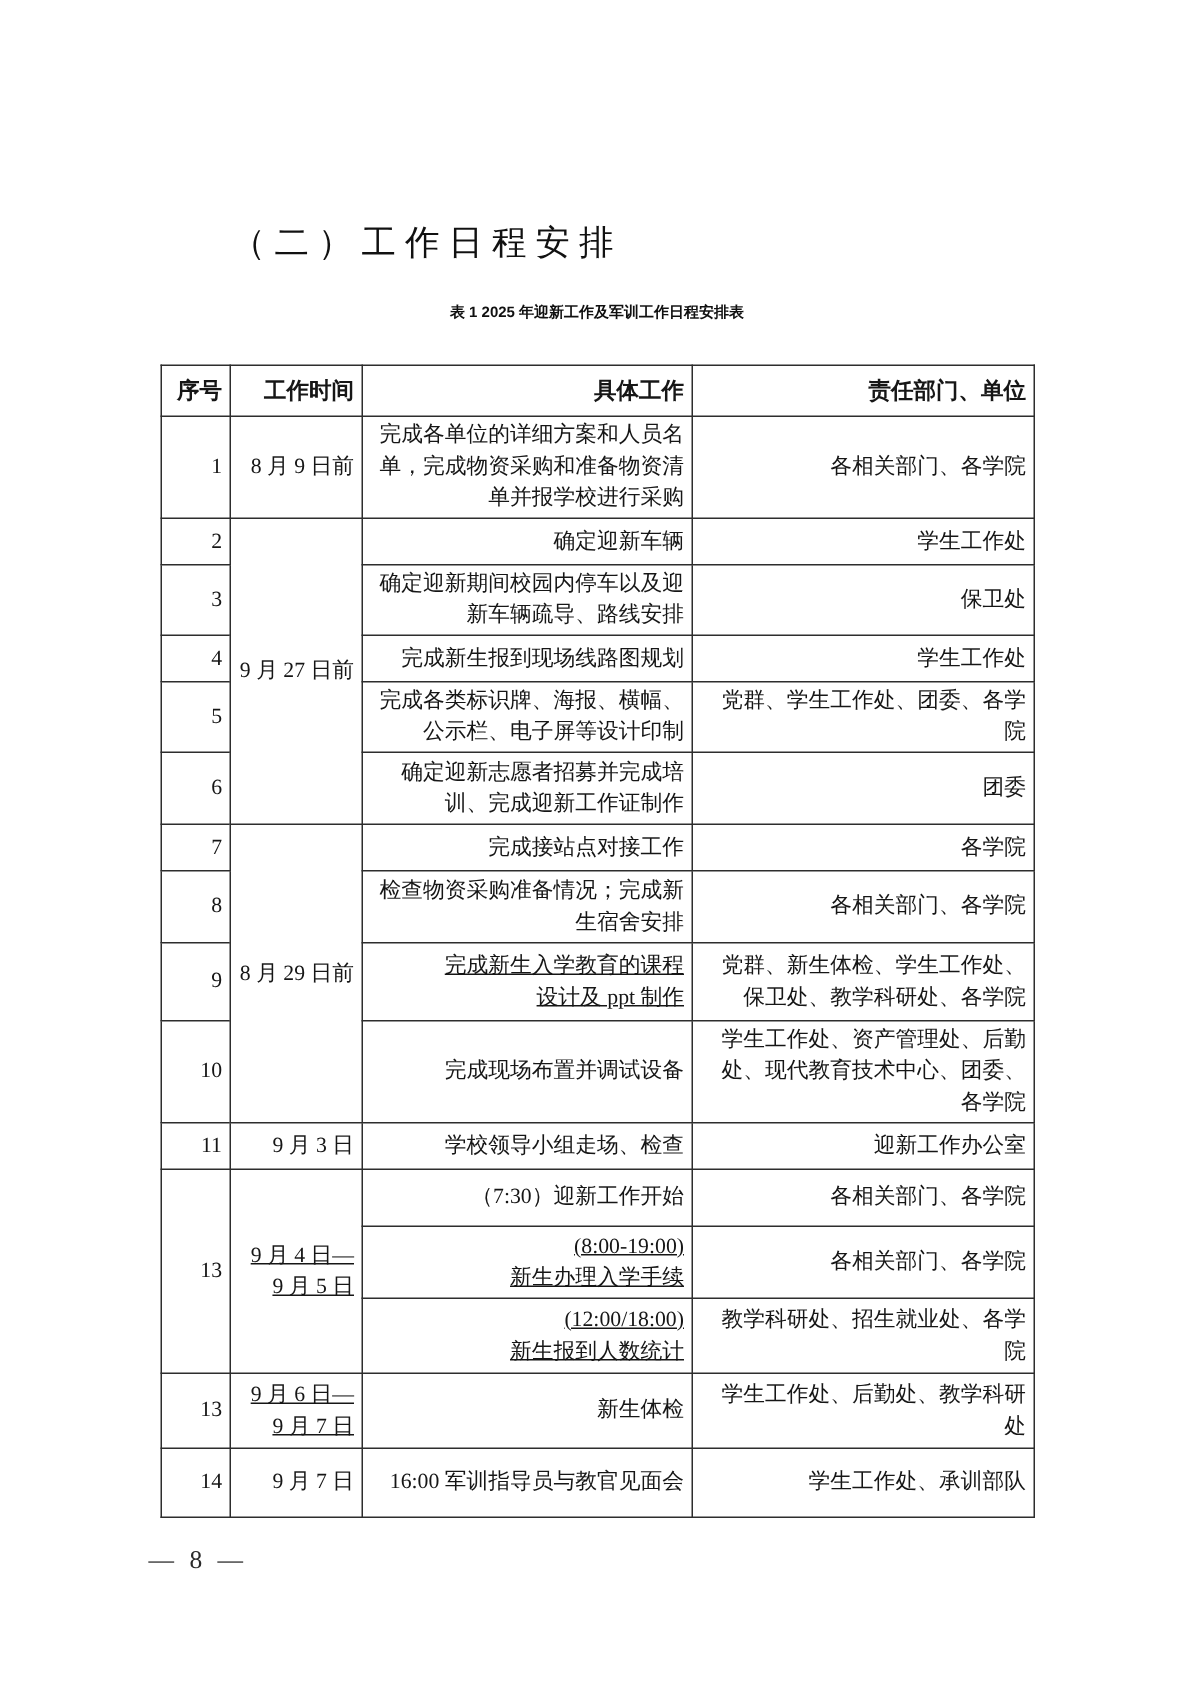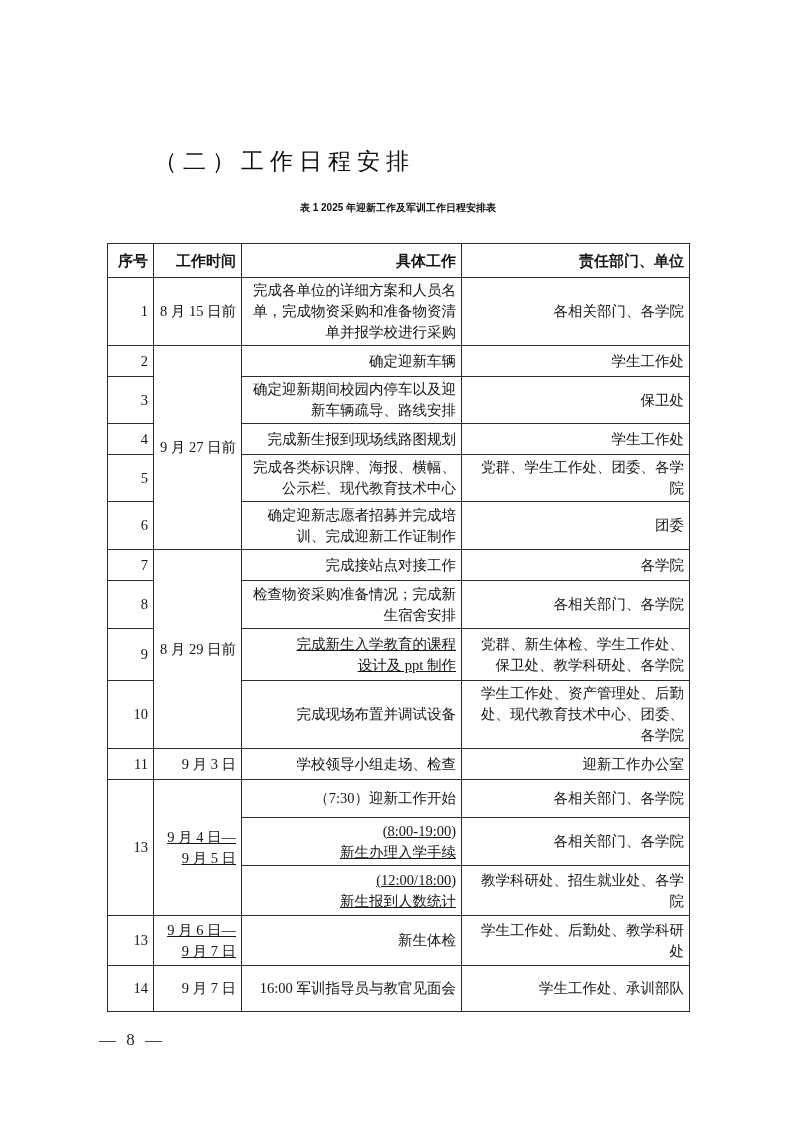--- a/index.html
+++ b/index.html
@@ -85,21 +85,21 @@
       <tr style="height:34px">
         <th>序号</th>
         <th>工作时间</th>
         <th>具体工作</th>
         <th>责任部门、单位</th>
       </tr>
     </thead>
     <tbody>
       <tr style="height:64px">
         <td>1</td>
-        <td>8 月 15 日前</td>
+        <td>8 月 9 日前</td>
         <td>完成各单位的详细方案和人员名单，完成物资采购和准备物资清单并报学校进行采购</td>
         <td>各相关部门、各学院</td>
       </tr>
       <tr style="height:31px">
         <td>2</td>
         <td rowspan="5">9 月 27 日前</td>
         <td>确定迎新车辆</td>
         <td>学生工作处</td>
       </tr>
       <tr style="height:46px">
@@ -107,21 +107,21 @@
         <td>确定迎新期间校园内停车以及迎新车辆疏导、路线安排</td>
         <td>保卫处</td>
       </tr>
       <tr style="height:31px">
         <td>4</td>
         <td>完成新生报到现场线路图规划</td>
         <td>学生工作处</td>
       </tr>
       <tr style="height:46px">
         <td>5</td>
-        <td>完成各类标识牌、海报、横幅、公示栏、现代教育技术中心</td>
+        <td>完成各类标识牌、海报、横幅、公示栏、电子屏等设计印制</td>
         <td>党群、学生工作处、团委、各学院</td>
       </tr>
       <tr style="height:48px">
         <td>6</td>
         <td>确定迎新志愿者招募并完成培训、完成迎新工作证制作</td>
         <td>团委</td>
       </tr>
       <tr style="height:31px">
         <td>7</td>
         <td rowspan="4">8 月 29 日前</td>

